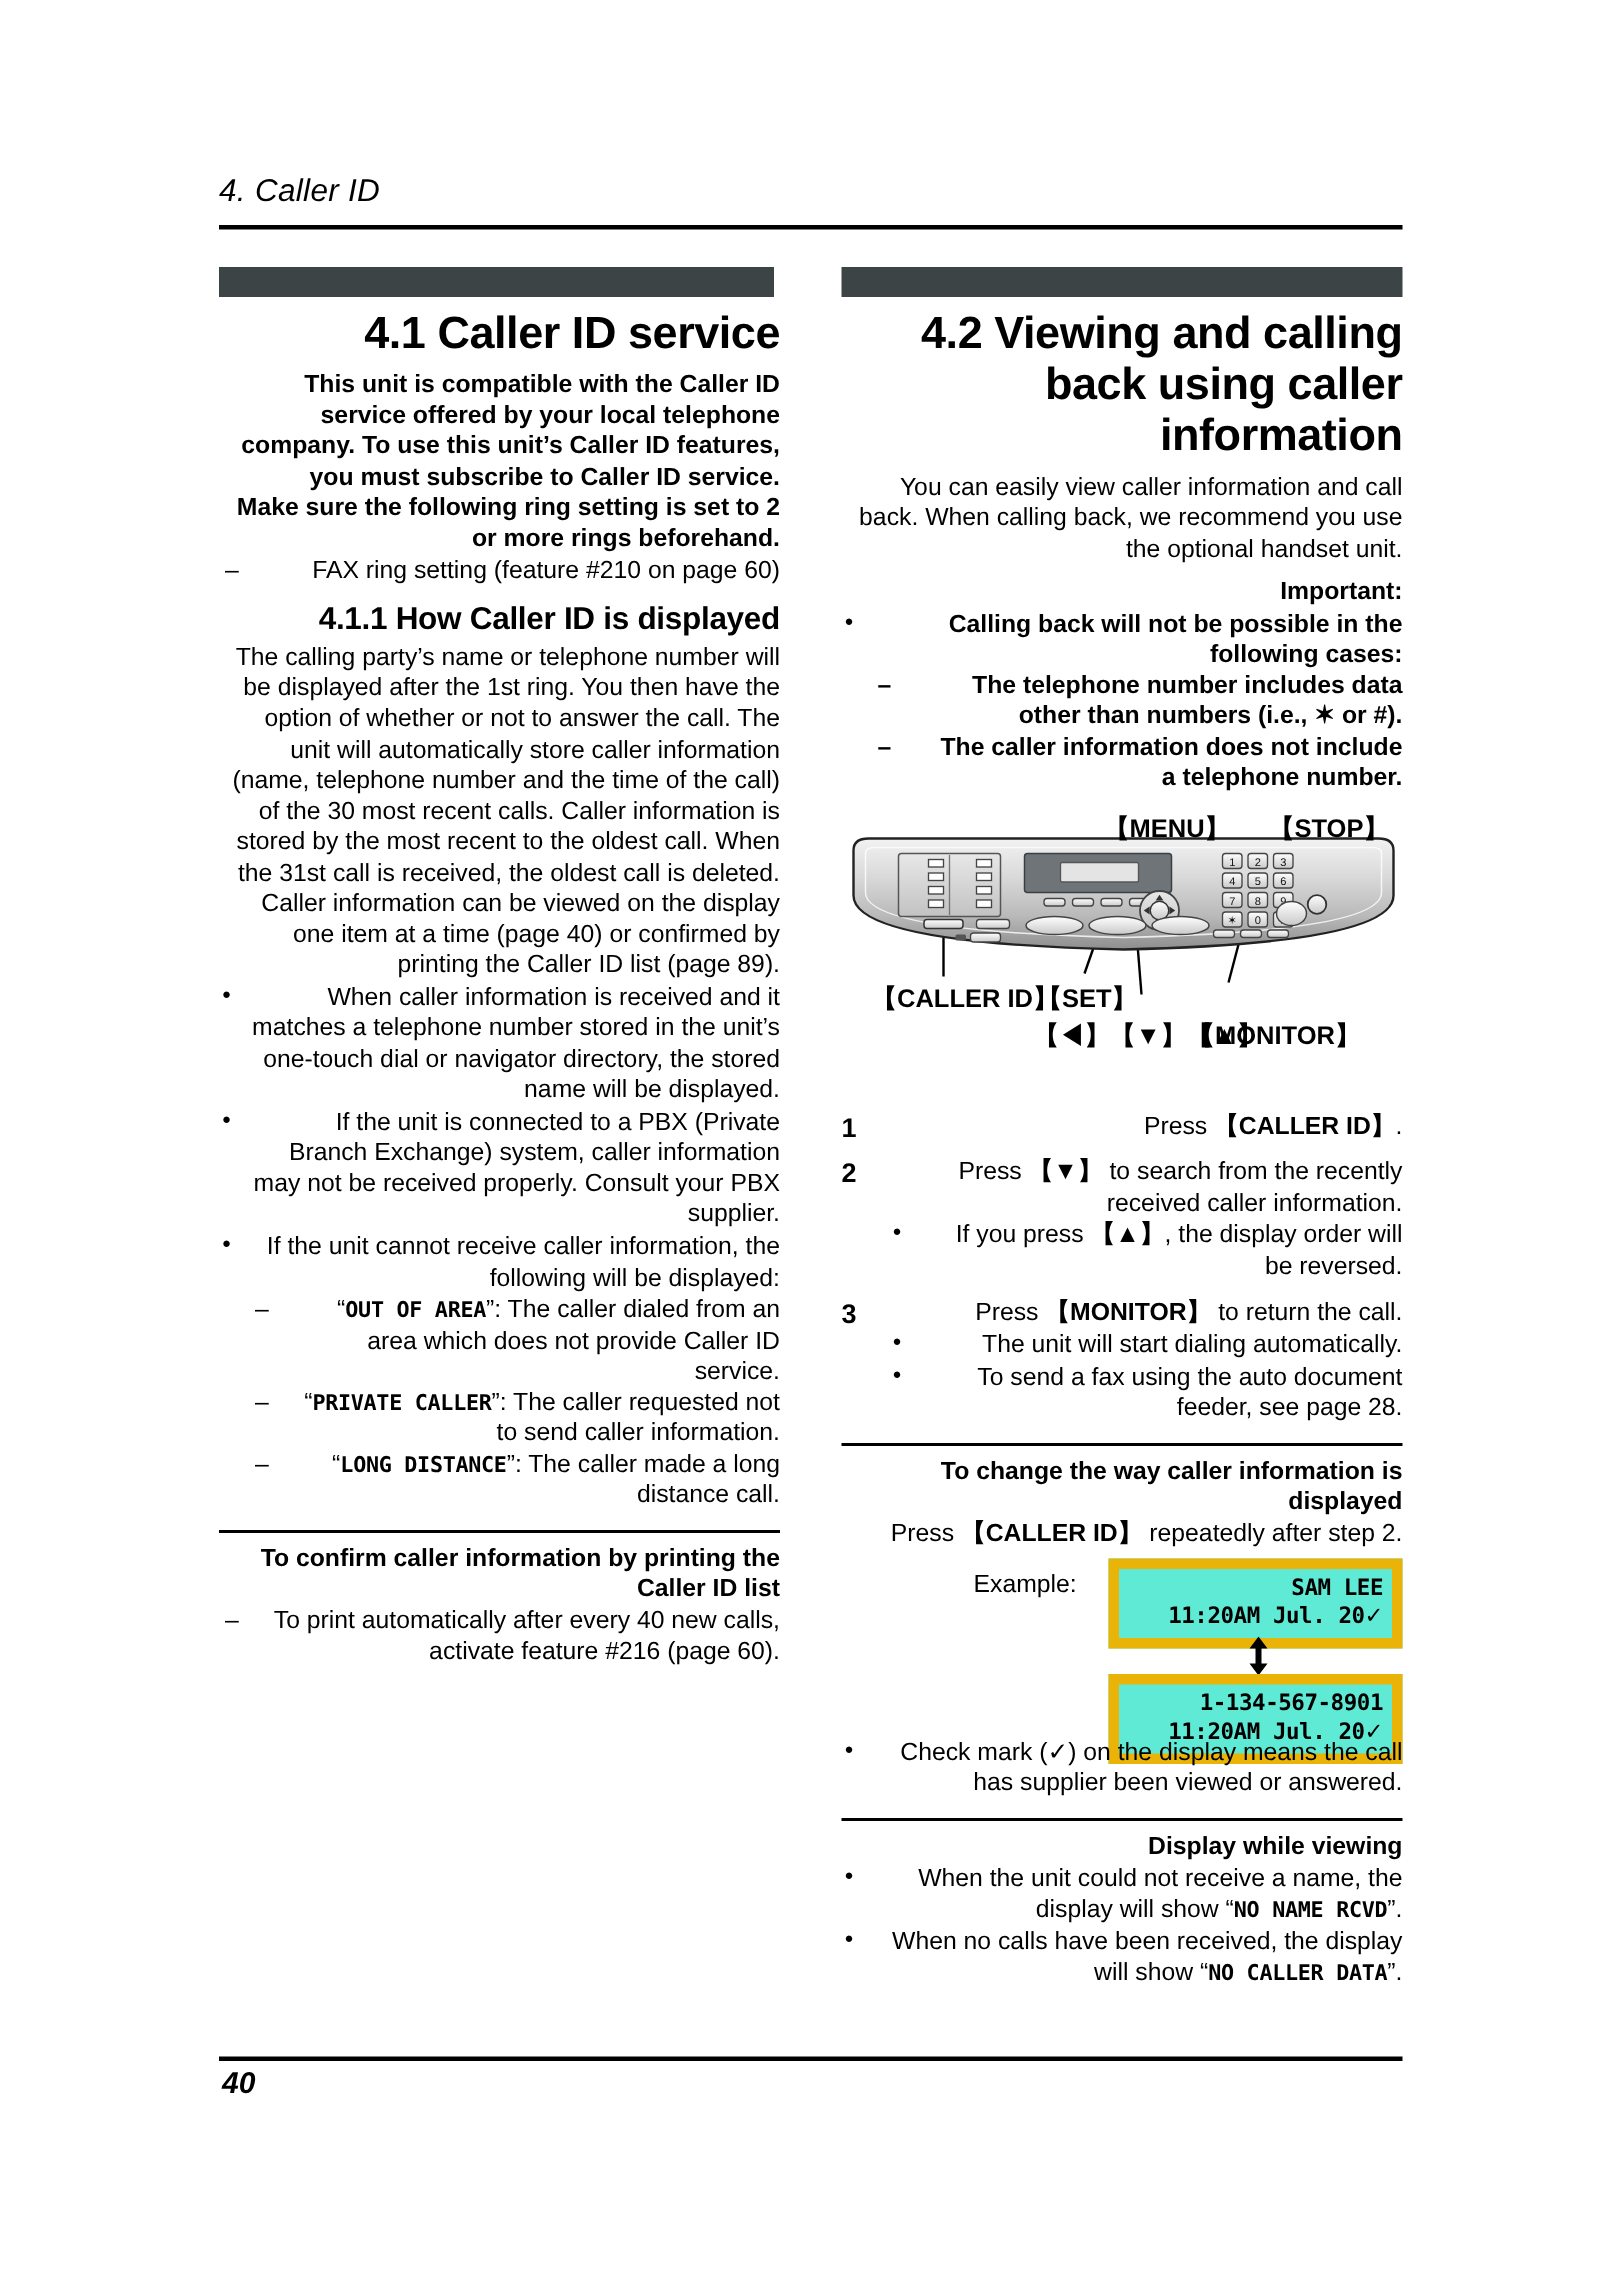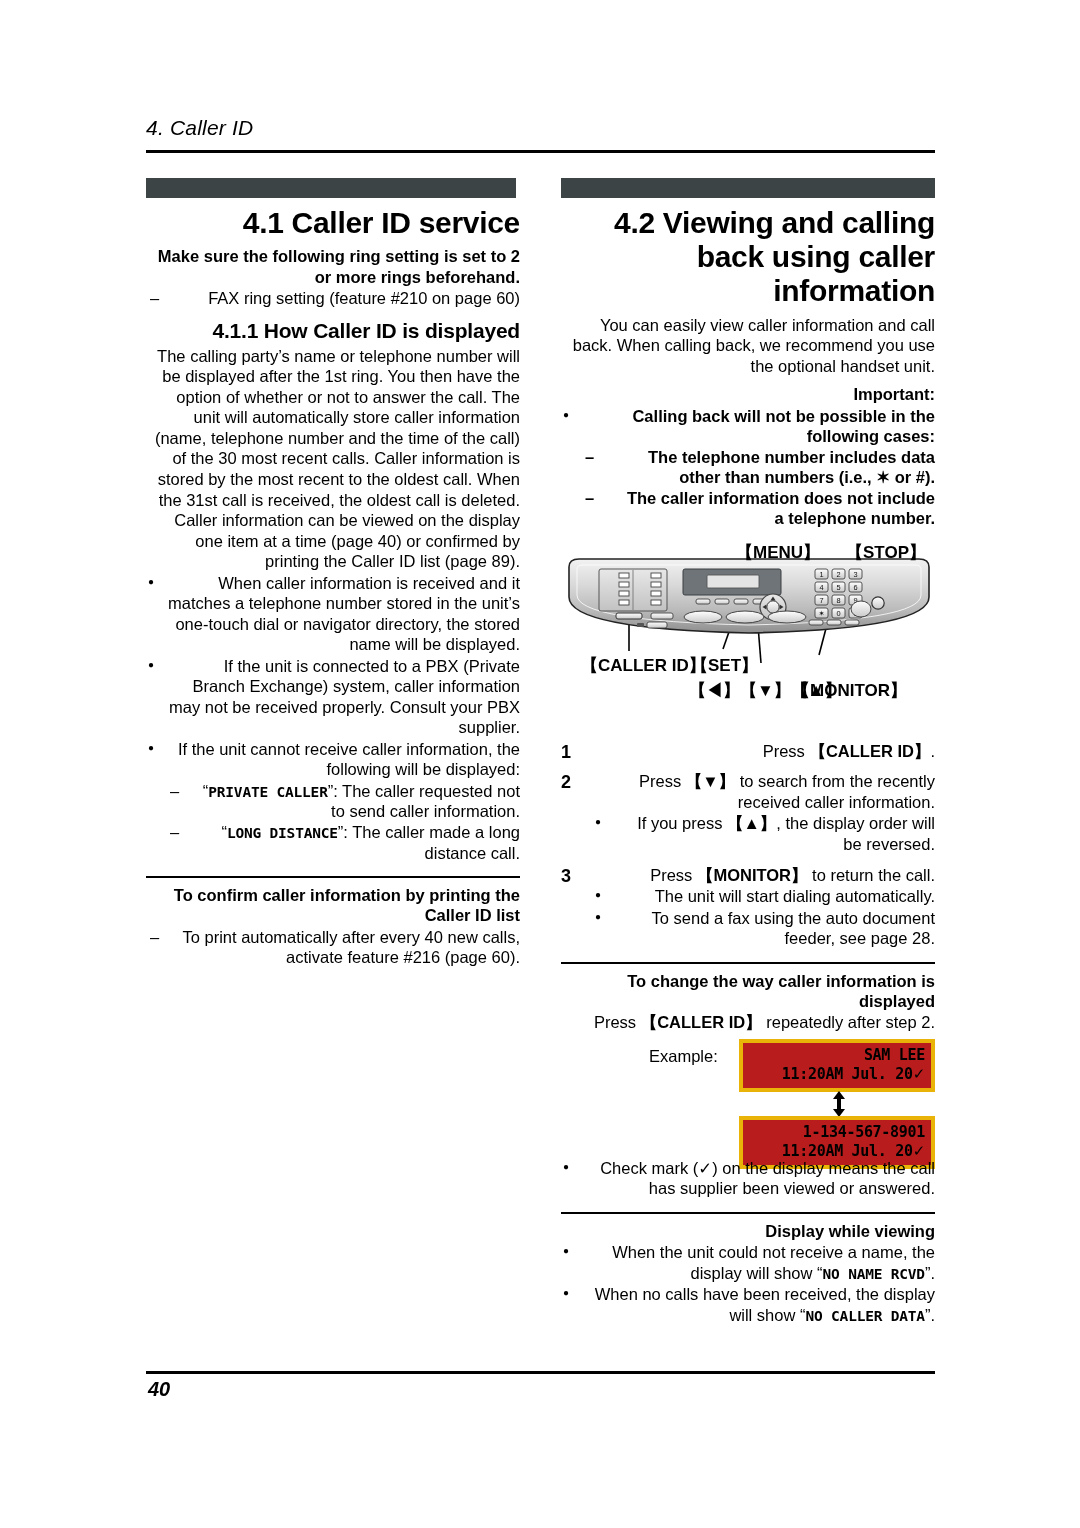--- a/index.html
+++ b/index.html
@@ -178,24 +178,24 @@
     position: relative;
     height: 118px;
   }
   .example-label {
     position: absolute;
     left: 88px; top: 8px;
     font-size: 16.5px;
   }
   .lcd {
     position: absolute;
-    border: 4px solid #eab308;
+    border: 7px solid #eab308;
     width: 196px;
     padding: 3px 6px 4px 7px;
-    background: #b91c1c;
+    background: #5eead4;
   }
   .lcd1 { left: 178px; top: 0px; }
   .lcd2 { left: 178px; top: 77px; }
   .lcd .line {
     font-family: "DejaVu Sans Mono", monospace;
     font-weight: bold;
     font-size: 15px;
     line-height: 1.26;
     letter-spacing: -0.3px;
     white-space: pre;
@@ -228,37 +228,41 @@
 <div class="page">
 
   <div class="chapter-head">4. Caller ID</div>
   <div class="head-rule"></div>
 
   <div class="col col-left">
 
     <div class="sec-bar"></div>
     <h1 class="sec-title">4.1 Caller ID service</h1>
 
+    <p class="b">This unit is compatible with the Caller ID service offered by your local telephone company. To use this unit’s Caller ID features, you must subscribe to Caller ID service.</p>
     <p class="b">Make sure the following ring setting is set to 2 or more rings beforehand.</p>
 
     <ul class="dash">
       <li>FAX ring setting (feature #210 on page 60)</li>
     </ul>
 
     <h2 class="sub-title">4.1.1 How Caller ID is displayed</h2>
 
     <p>The calling party’s name or telephone number will be displayed after the 1st ring. You then have the option of whether or not to answer the call. The unit will automatically store caller information (name, telephone number and the time of the call) of the 30 most recent calls. Caller information is stored by the most recent to the oldest call. When the 31st call is received, the oldest call is deleted.</p>
     <p>Caller information can be viewed on the display one item at a time (page 40) or confirmed by printing the Caller ID list (page 89).</p>
 
     <ul class="bullet">
       <li>When caller information is received and it matches a telephone number stored in the unit’s one-touch dial or navigator directory, the stored name will be displayed.</li>
       <li>If the unit is connected to a PBX (Private Branch Exchange) system, caller information may not be received properly. Consult your PBX supplier.</li>
       <li>
         <span>If the unit cannot receive caller information, the following will be displayed:</span>
         <ul class="sub-dash" style="margin-top:1px;">
+          <li>
+            <span>“</span><span class="mono">OUT OF AREA</span><span>”</span><span>: The caller dialed from an area which does not provide Caller ID service.</span>
+          </li>
           <li>
             <span>“</span><span class="mono">PRIVATE CALLER</span><span>”</span><span>: The caller requested not to send caller information.</span>
           </li>
           <li>
             <span>“</span><span class="mono">LONG DISTANCE</span><span>”</span><span>: The caller made a long distance call.</span>
           </li>
         </ul>
       </li>
     </ul>
 

